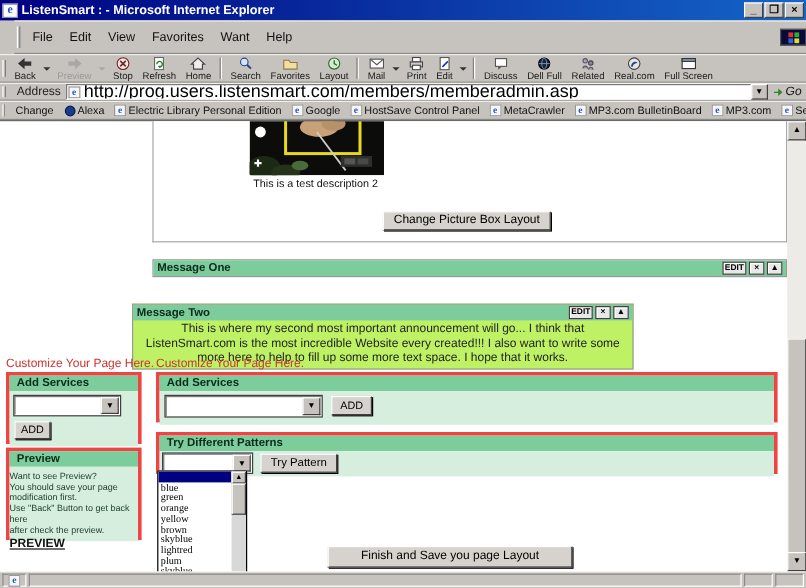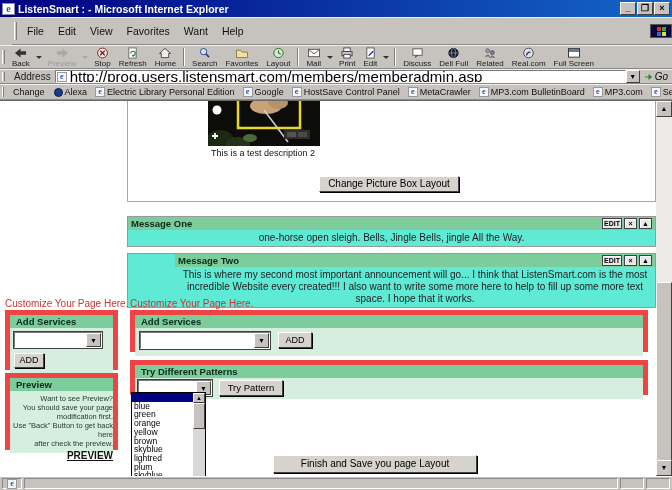--- a/index.html
+++ b/index.html
@@ -56,54 +56,54 @@
   .links-label { padding:0 5px 0 6px; }
   .link-item { display:flex; align-items:center; padding:0 4px; white-space:nowrap; }
   .link-item .page-icon { margin:0 2px 0 0; }
   .alexa-icon { width:9px; height:9px; border-radius:50%; background:#1a3a8c; border:1px solid #06204a; margin-right:2px; }
 
   
   .content { position:relative; flex:1; background:#fff; overflow:hidden; border-top:1px solid #6a6a6a; }
   .abs { position:absolute; }
 
   .section-border { border:1px solid #a8a8a8; background:#fff; }
-  .msg { border:1px solid #9a9a9a; background:#5eead4; }
+  .msg { border:1px solid #9a9a9a; background:#bef264; }
   .msg-header { height:13px; background:var(--header-green,#7CCC9C); display:flex; align-items:center; padding:0 3px; }
   .msg-title { font-weight:bold; font-size:9.5px; color:#0a2a1a; flex:1; }
   .mini-btn { height:11px; min-width:13px; background:#e8e8e8; border:1px solid #404040; box-shadow:inset 1px 1px 0 #fff;
     font-size:7px; font-weight:bold; line-height:9px; text-align:center; color:#000; margin-left:2px; padding:0 1px; }
   .msg-body { font-size:10px; color:#222; text-align:center; padding:2px 4px; line-height:12px; }
 
   .red-label { color:var(--label-red,#CC3333); font-size:10px; }
 
-  .panel { border:5px solid #ef4444; }
+  .panel { border:3px solid #ef4444; }
   .panel-header { height:13px; background:var(--header-green,#7CCC9C); font-weight:bold; font-size:9.5px; color:#0a2a1a;
     padding:1px 0 0 6px; }
   .panel-body { background:var(--panel-green,#D6EEDE); }
 
   .btn { background:#d6d3ce; border:1px solid; border-color:#fff #404040 #404040 #fff; box-shadow:1px 1px 0 #000;
     font-size:10px; color:#000; text-align:center; font-family:"Liberation Sans",sans-serif; }
 
   .select { display:flex; background:#fff; border:1px solid; border-color:#7a7a7a #fff #fff #7a7a7a; outline:1px solid #404040; }
   .select-field { flex:1; }
   .select-arrow { width:15px; background:var(--chrome,#c6c3be); border:1px solid; border-color:#fff #404040 #404040 #fff;
     font-size:7px; text-align:center; color:#000; line-height:13px; }
 
   
   .pattern-list { background:#fff; border:1px solid #000; display:flex; z-index:50; }
-  .plist-rows { flex:1; overflow:hidden; }
+  .plist-rows { flex:1; overflow:hidden;font-family:Liberation Serif, serif; }
   .plist-row { height:8.72px; line-height:8.8px; font-size:8.5px; padding-left:2px; color:#000; white-space:nowrap; }
   .plist-row.hl { background:var(--highlight,#000080); }
   .plist-scroll { width:12px; background:#d8d8d8; display:flex; flex-direction:column; }
   .sbtn { height:10px; background:var(--chrome,#c6c3be); border:1px solid; border-color:#fff #404040 #404040 #fff;
     font-size:6px; text-align:center; line-height:9px; color:#000; }
   .sthumb { background:var(--chrome,#c6c3be); border:1px solid; border-color:#fff #404040 #404040 #fff; }
 
   
-  .preview-body { font-size:7.5px; color:#1a3a2a; text-align:right; line-height:9px; padding-top:3px; }
+  .preview-body { font-size:7.5px; color:#1a3a2a; text-align:left; line-height:9px; padding-top:3px; }
   .preview-link { display:block; font-size:10px; font-weight:bold; color:#111; text-decoration:underline; margin-top:3px; }
 
   
   .vscroll { position:absolute; right:0; top:0; width:16px; height:100%; background:#ecebe8; }
   .vs-btn { position:absolute; left:0; width:16px; height:16px; background:var(--chrome,#c6c3be);
     border:1px solid; border-color:#fff #404040 #404040 #fff; font-size:7px; text-align:center; line-height:14px; color:#000; }
   .vs-thumb { position:absolute; left:0; width:16px; background:var(--chrome,#c6c3be); border:1px solid; border-color:#fff #404040 #404040 #fff; }
 
   
   .statusbar { height:14px; display:flex; align-items:stretch; padding:1px 2px; gap:2px; flex:0 0 auto; border-top:1px solid #fff; }
@@ -394,24 +394,23 @@
       <div class="abs btn" style="left:191px; top:95px; width:140px; height:16px; line-height:14px;">Change Picture Box Layout</div>
     </div>
 
     <div class="abs msg" style="left:127px; top:115px; width:529px;">
       <div class="msg-header">
         <span class="msg-title">Message One</span>
         <span class="mini-btn">EDIT</span>
         <span class="mini-btn">×</span>
         <span class="mini-btn">▲</span>
       </div>
-      <div class="msg-body">one-horse open sleigh. Bells, Jingle Bells, jingle All the Way.</div>
-    </div>
-
-    <div class="abs msg" style="left:127px; top:152px; width:529px;padding-left:47px;">
+    </div>
+
+    <div class="abs msg" style="left:110px; top:152px; width:418px;">
       <div class="msg-header">
         <span class="msg-title">Message Two</span>
         <span class="mini-btn">EDIT</span>
         <span class="mini-btn">×</span>
         <span class="mini-btn">▲</span>
       </div>
       <div class="msg-body">This is where my second most important announcement will go... I think that ListenSmart.com is the most incredible Website every created!!! I also want to write some more here to help to fill up some more text space. I hope that it works.</div>
     </div>
 
     <div class="abs red-label" style="left:5px; top:197px;">Customize Your Page Here.</div>

